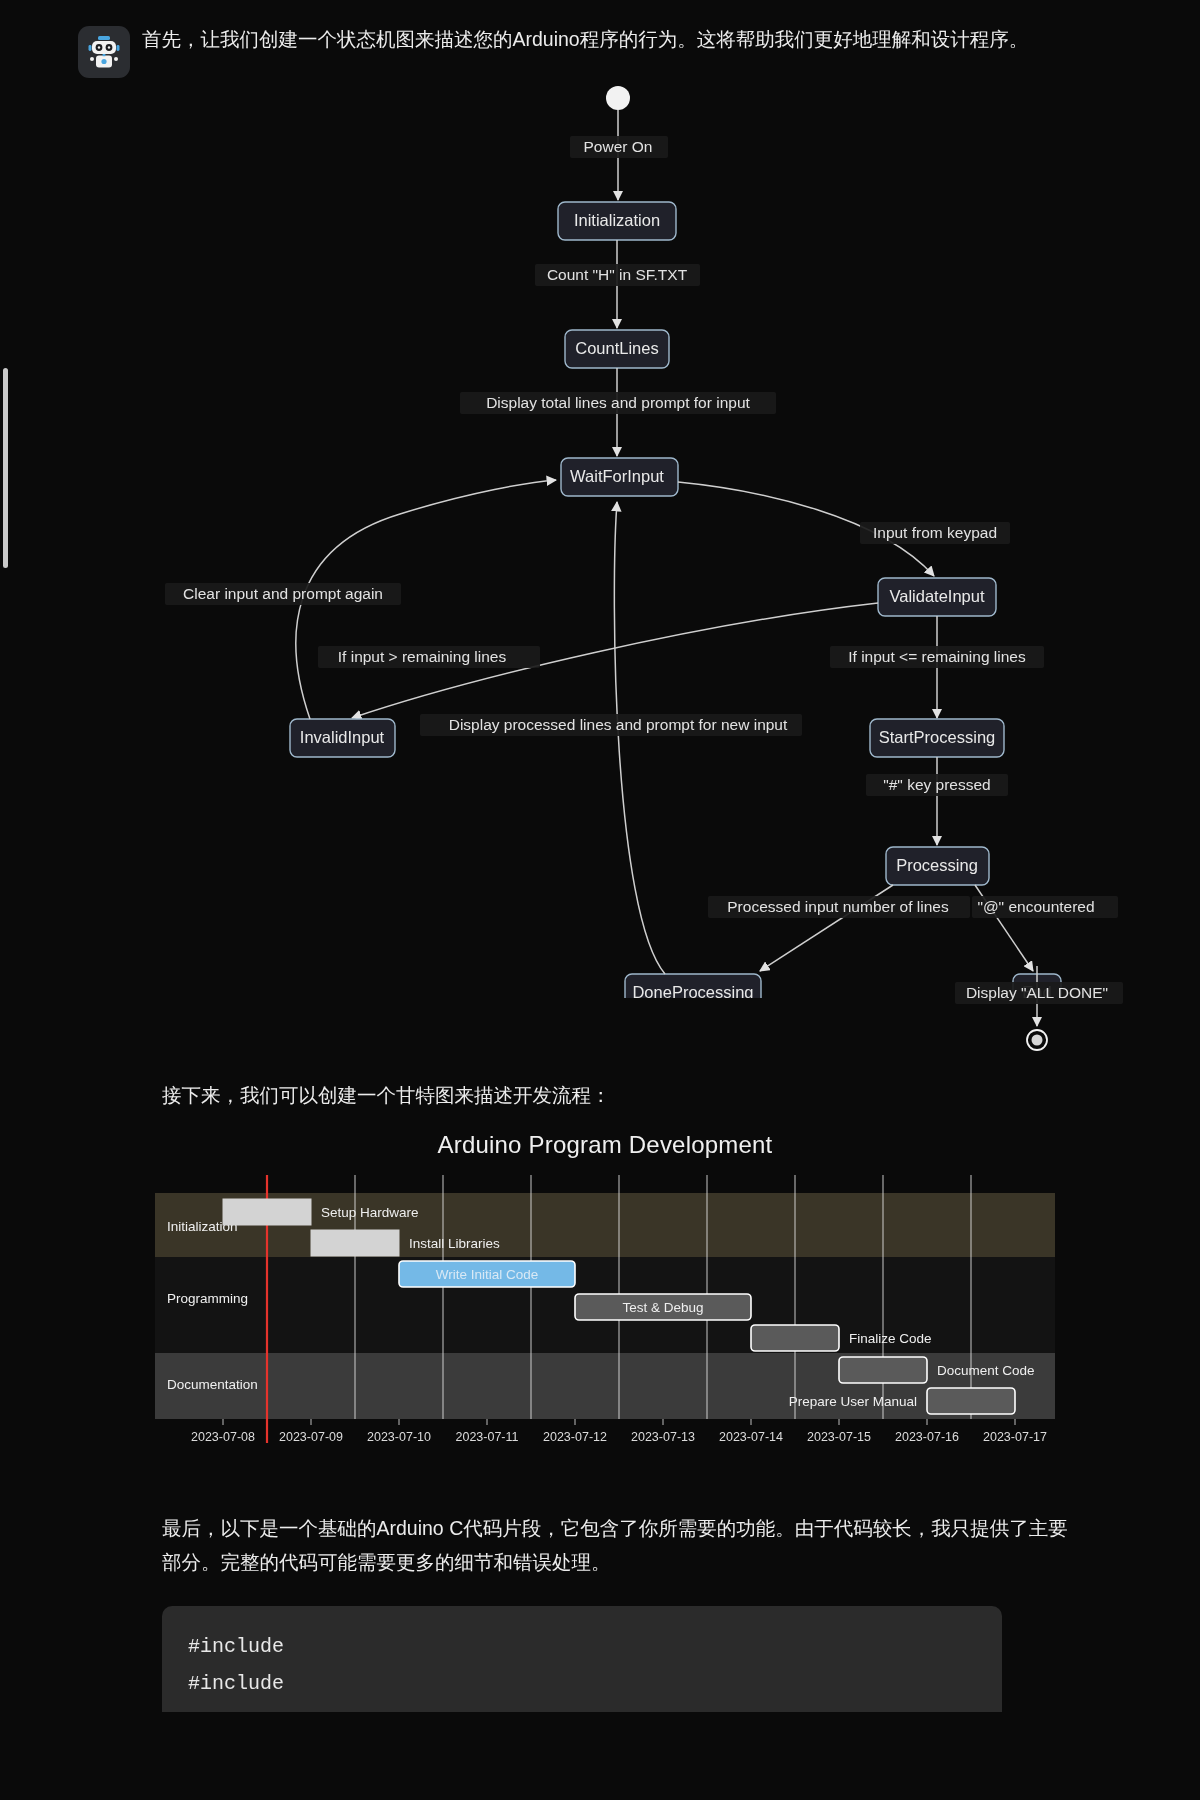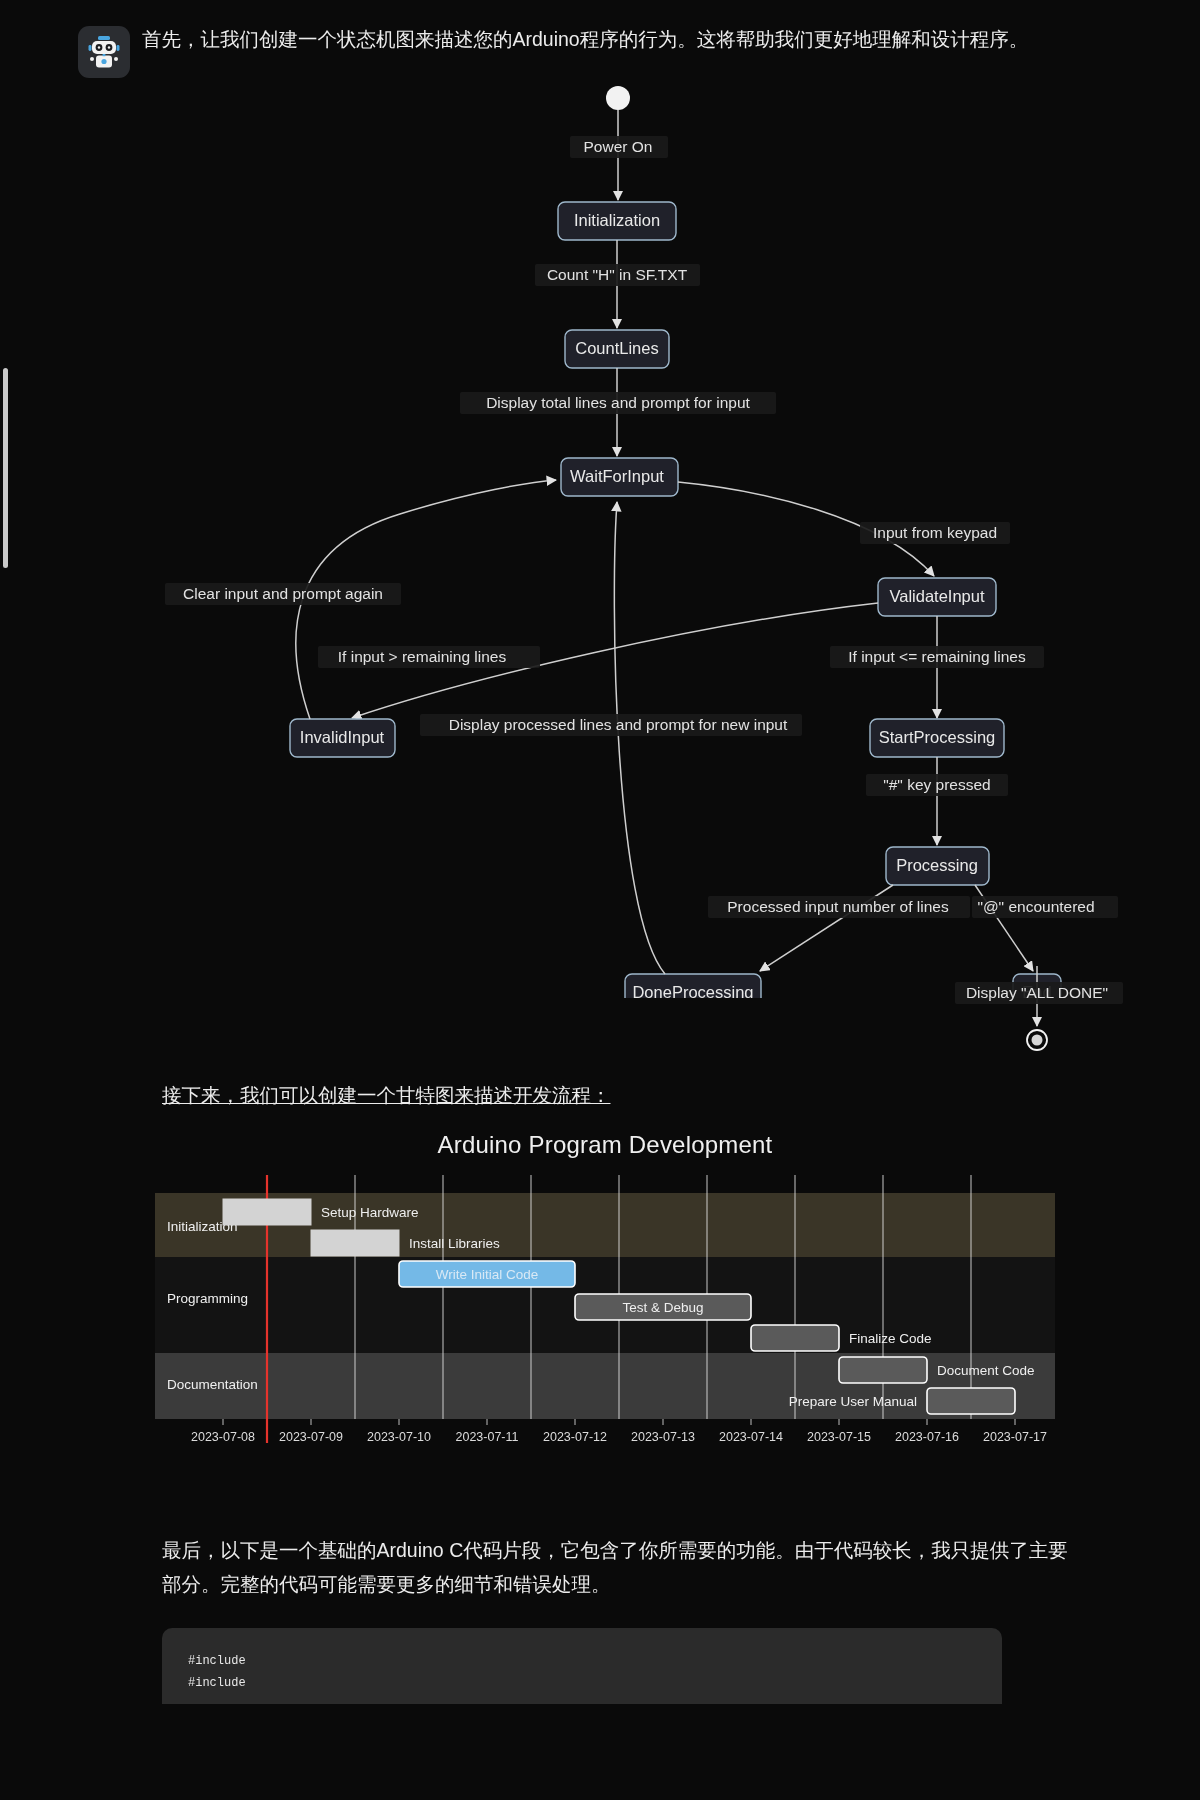--- a/index.html
+++ b/index.html
@@ -97,21 +97,21 @@
   
   .code-block {
     margin: 26px 40px 0 162px;
     background: #2b2b2b;
     border-radius: 10px 10px 0 0;
     padding: 22px 26px 10px 26px;
     max-width: 840px;
   }
   .code-line {
     color: #e8e8e8; font-family: "Liberation Mono", "DejaVu Sans Mono", monospace;
-    font-size: 12px; line-height: 1.85; white-space: pre;
+    font-size: 20px; line-height: 1.85; white-space: pre;
   }
 </style>
 </head>
 <body>
 
 <div id="page-scrollbar"></div>
 
 <div class="msg-row">
   <div class="avatar">
     <svg width="40" height="40" viewBox="0 0 40 40" aria-hidden="true">
@@ -242,21 +242,21 @@
     </marker>
   </defs>
   <path class="edge" d="M1037,2 L1037,62" marker-end="url(#arrow2)"></path>
   <rect class="edge-label-bg" x="955" y="18" width="168" height="22" rx="2"></rect>
   <text class="edge-label" x="1037" y="30">Display "ALL DONE"</text>
   <circle class="end-outer" cx="1037" cy="76" r="10"></circle>
   <circle class="end-inner" cx="1037" cy="76" r="5.5"></circle>
 </svg>
 </div>
 
-<div class="para" style="margin-top:18px;text-decoration:underline;">接下来，我们可以创建一个甘特图来描述开发流程：</div>
+<div class="para" style="margin-top:18px;">接下来，我们可以创建一个甘特图来描述开发流程：</div>
 
 <div class="gantt-wrap">
   <div class="gantt-title">Arduino Program Development</div>
 
   <svg width="900" height="290" viewBox="0 0 900 290" xmlns="http://www.w3.org/2000/svg">
 
     <rect class="g-sec-a" x="0" y="18" width="900" height="64"></rect>
     <rect class="g-sec-b" x="0" y="82" width="900" height="96"></rect>
     <rect class="g-sec-c" x="0" y="178" width="900" height="66"></rect>
 
@@ -332,18 +332,18 @@
       <text class="g-tick" x="420" y="266">2023-07-12</text>
       <text class="g-tick" x="508" y="266">2023-07-13</text>
       <text class="g-tick" x="596" y="266">2023-07-14</text>
       <text class="g-tick" x="684" y="266">2023-07-15</text>
       <text class="g-tick" x="772" y="266">2023-07-16</text>
       <text class="g-tick" x="860" y="266">2023-07-17</text>
     </g>
   </svg>
 </div>
 
-<div class="para" style="margin-top:60px;">最后，以下是一个基础的Arduino C代码片段，它包含了你所需要的功能。由于代码较长，我只提供了主要部分。完整的代码可能需要更多的细节和错误处理。</div>
+<div class="para" style="margin-top:38px;">最后，以下是一个基础的Arduino C代码片段，它包含了你所需要的功能。由于代码较长，我只提供了主要部分。完整的代码可能需要更多的细节和错误处理。</div>
 
 <div class="code-block">
   <div class="code-line">#include</div>
   <div class="code-line">#include</div>
 </div>
 
 </body></html>

